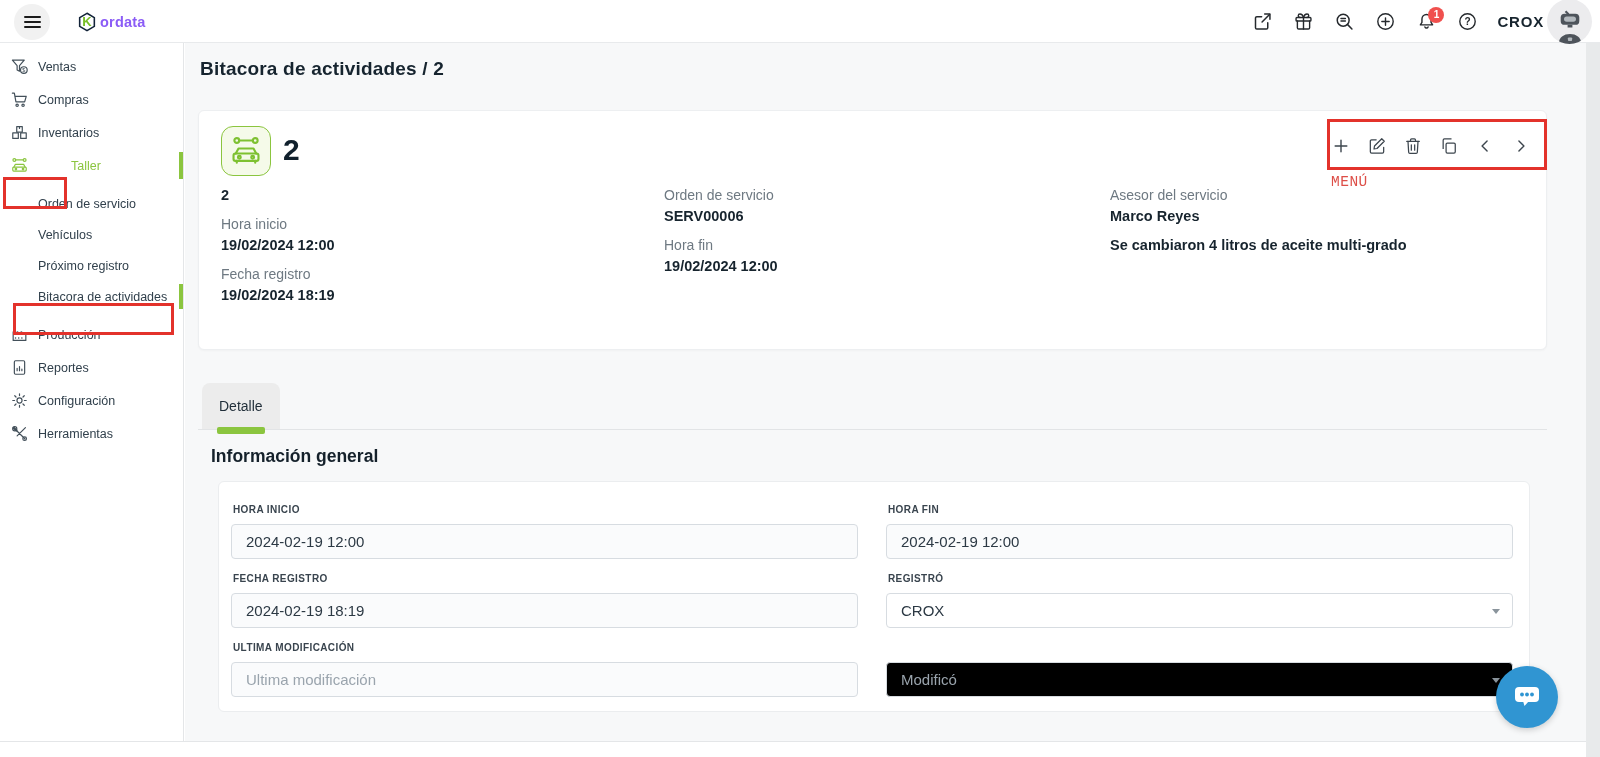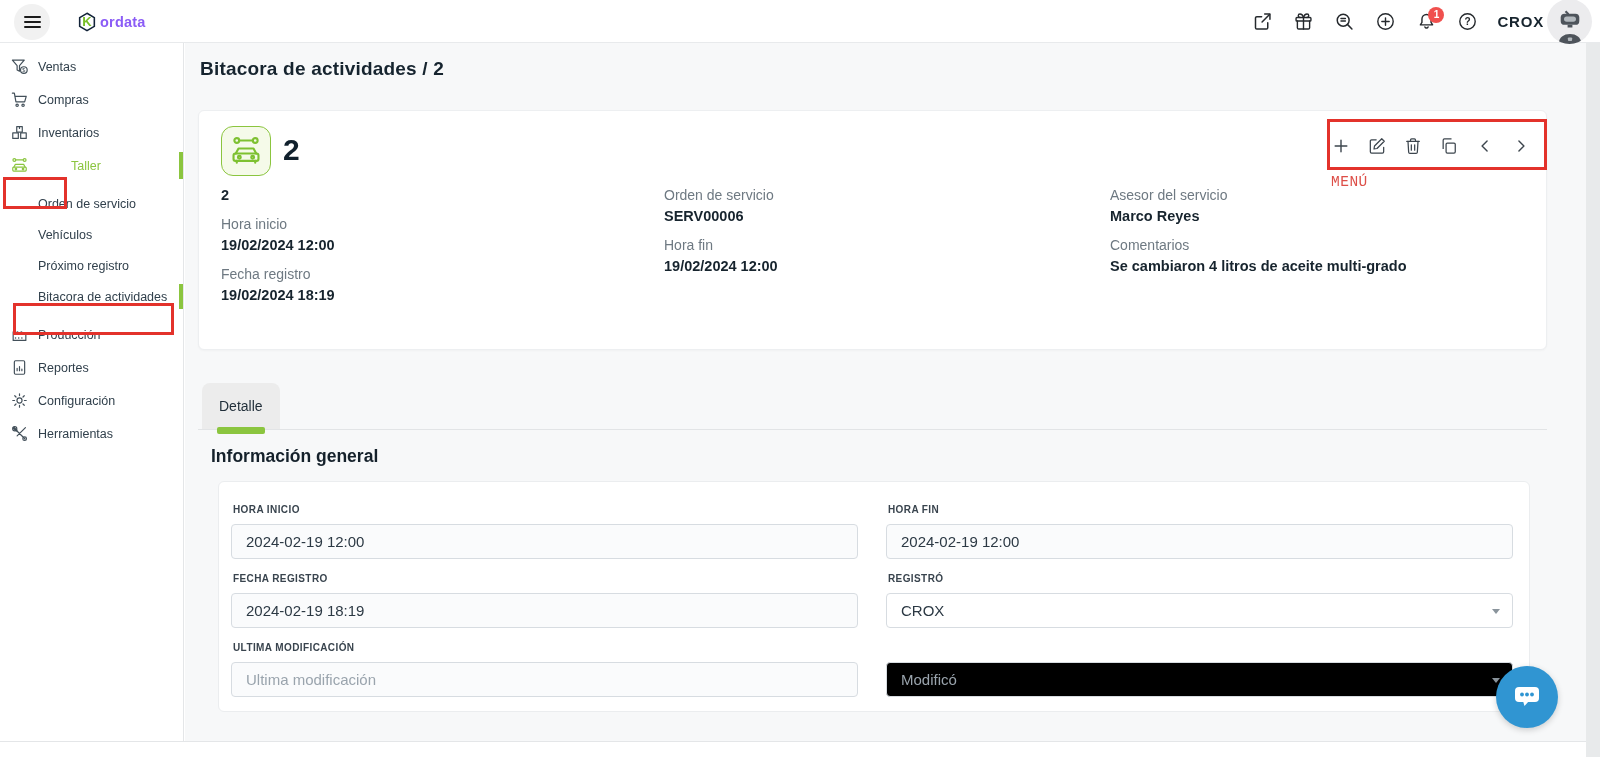--- a/index.html
+++ b/index.html
@@ -308,21 +308,20 @@
         <div class="flabel">Hora fin</div>
         <div class="fvalue">19/02/2024 12:00</div>
       </div>
     </div>
     <div class="card-col c3">
       <div class="fld">
         <div class="flabel">Asesor del servicio</div>
         <div class="fvalue">Marco Reyes</div>
       </div>
       <div class="fld">
-        <div class="flabel">Comentarios</div>
         <div class="fvalue">Se cambiaron 4 litros de aceite multi-grado</div>
       </div>
     </div>
 
     <div class="toolbar">
       <span class="tool-btn">
           <svg viewBox="0 0 24 24" fill="none" stroke="currentColor" stroke-width="1.7" stroke-linecap="round">
             <path d="M12 5v14M5 12h14"></path>
           </svg>
         </span>

